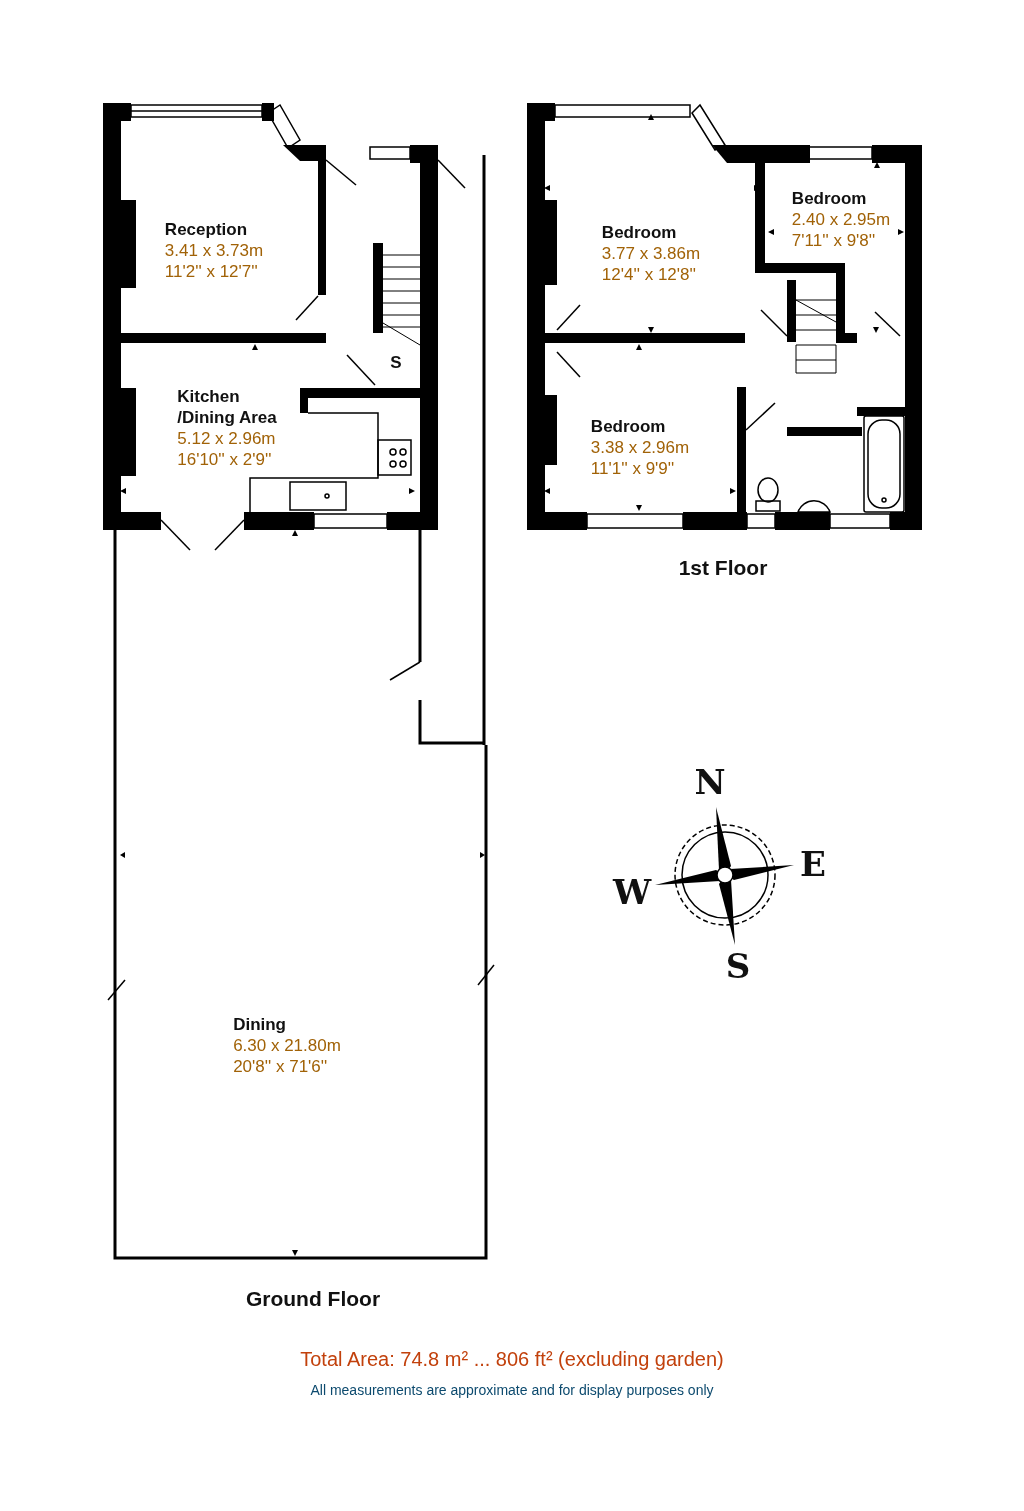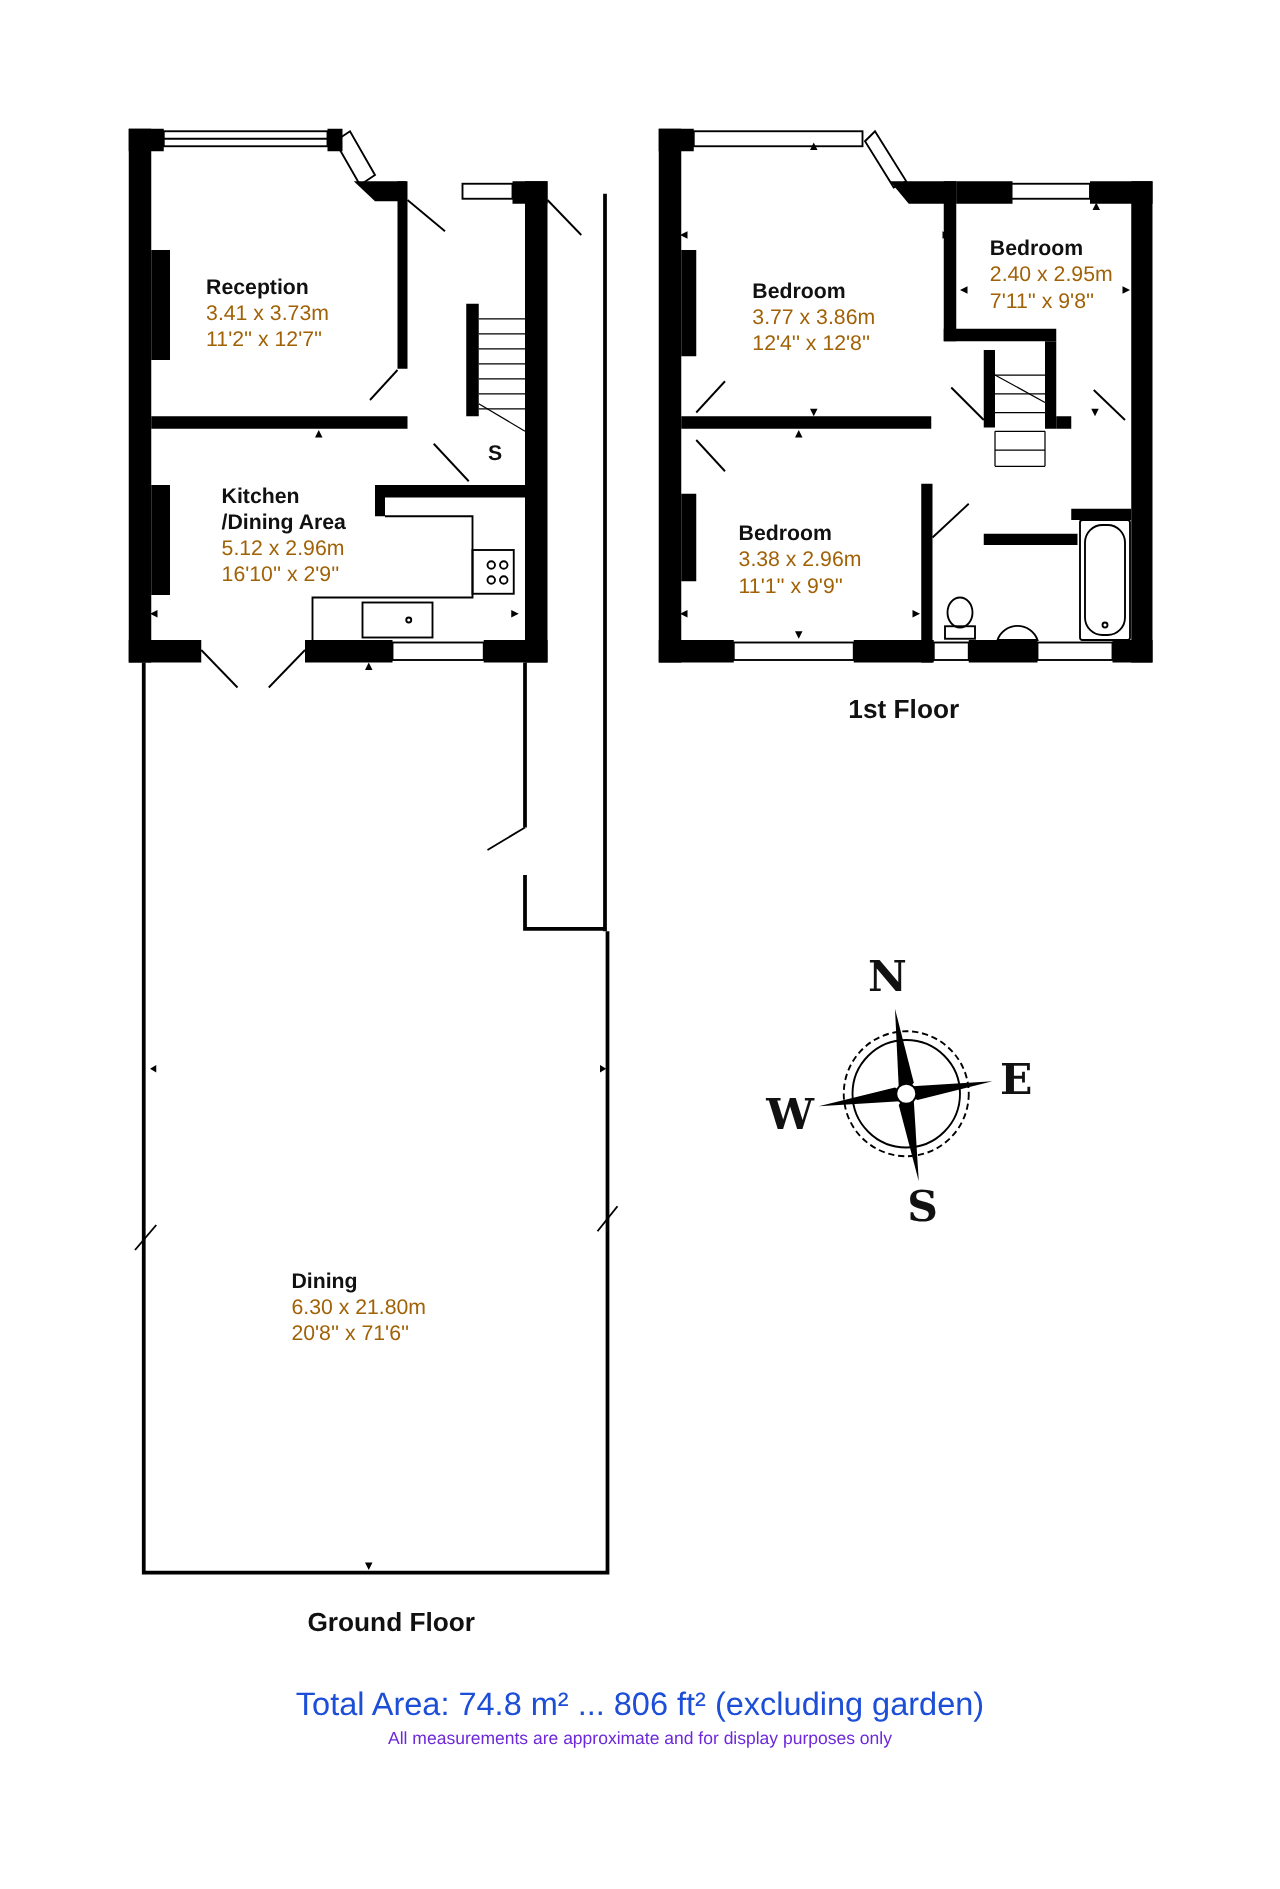--- a/index.html
+++ b/index.html
@@ -2,22 +2,22 @@
 <html><head>
 <meta charset="utf-8">
 <style>
   html, body { margin:0; padding:0; background:#ffffff; }
   body { width:1024px; height:1511px; position:relative; overflow:hidden; font-family:"Liberation Sans", sans-serif; color:#111; }
   svg.plan { position:absolute; left:0; top:0; }
   .room-label { position:absolute; transform:translateX(-50%); line-height:21px; }
   .room-name { font-weight:bold; font-size:17px; display:block; }
   .room-dim { font-size:17px; display:block; color:#a16207; }
   .floor-title { position:absolute; font-weight:bold; font-size:21px; transform:translateX(-50%); white-space:nowrap; }
-  .total { position:absolute; left:512px; top:1348px; transform:translateX(-50%); font-size:26px; white-space:nowrap; color:#1d4ed8; }
-  .disclaimer { position:absolute; left:512px; top:1382px; transform:translateX(-50%); font-size:14px; white-space:nowrap; color:#6d28d9; }
+  .total { position:absolute; left:512px; top:1348px; transform:translateX(-50%); font-size:20px; white-space:nowrap; color:#c2410c; }
+  .disclaimer { position:absolute; left:512px; top:1382px; transform:translateX(-50%); font-size:14px; white-space:nowrap; color:#0c4a6e; }
   .compass-letter { position:absolute; font-family:"DejaVu Serif", serif; font-weight:bold; font-size:34px; transform:translate(-50%,-50%); }
   .s-label { position:absolute; font-weight:bold; font-size:17px; transform:translate(-50%,-50%); }
 </style>
 </head>
 <body>
 
 <svg class="plan" width="1024" height="1511" viewBox="0 0 1024 1511">
 
   <g fill="#000">
 

